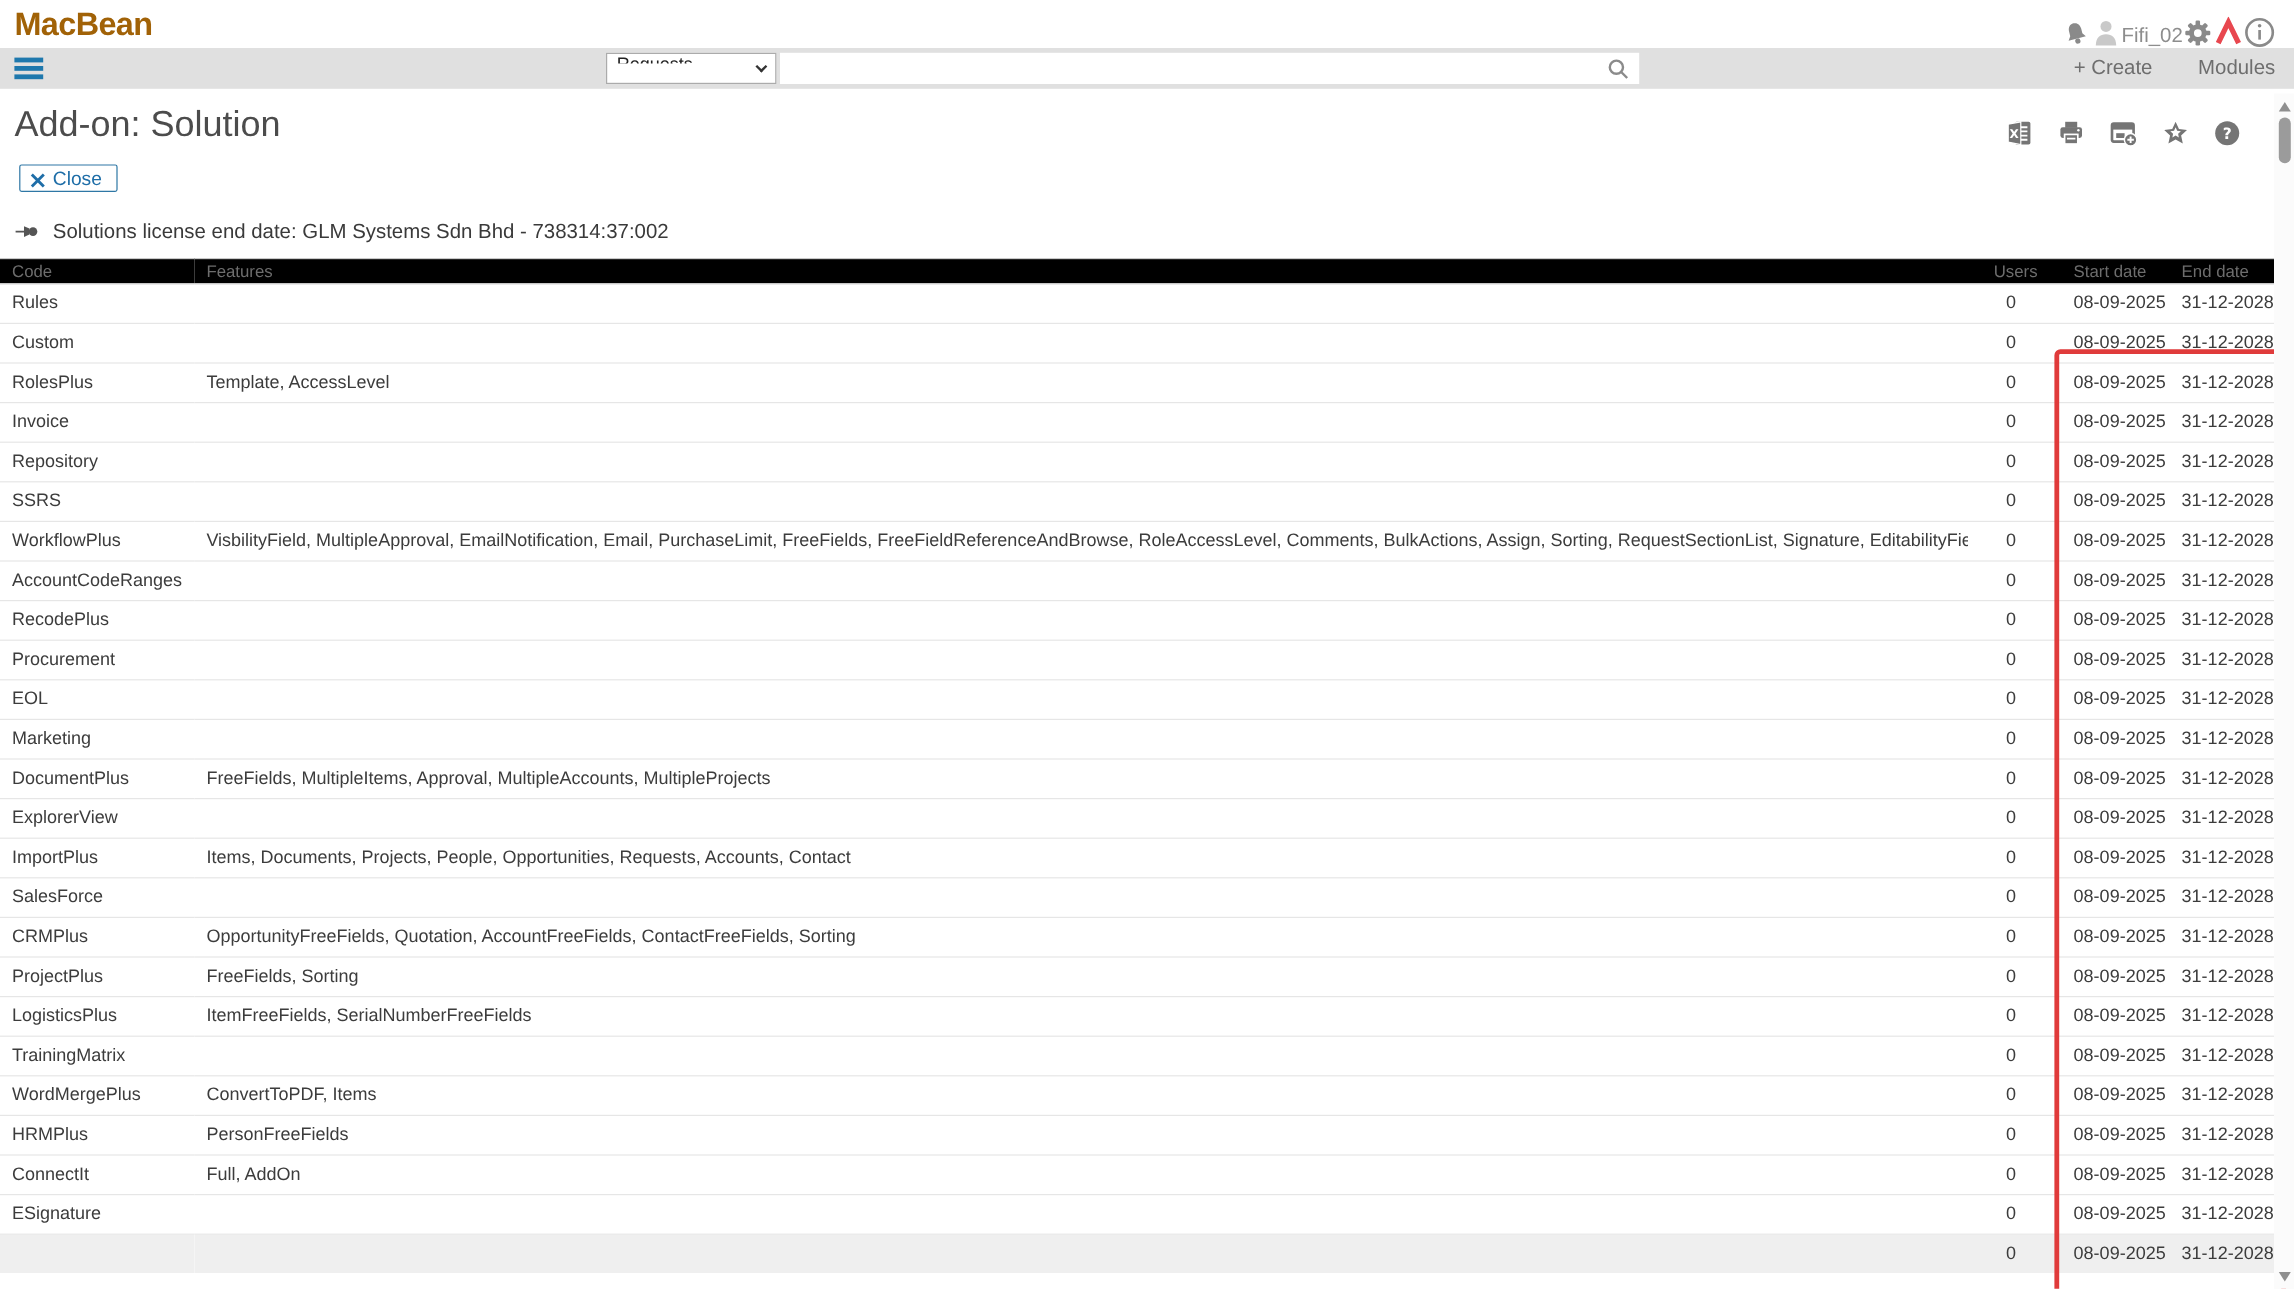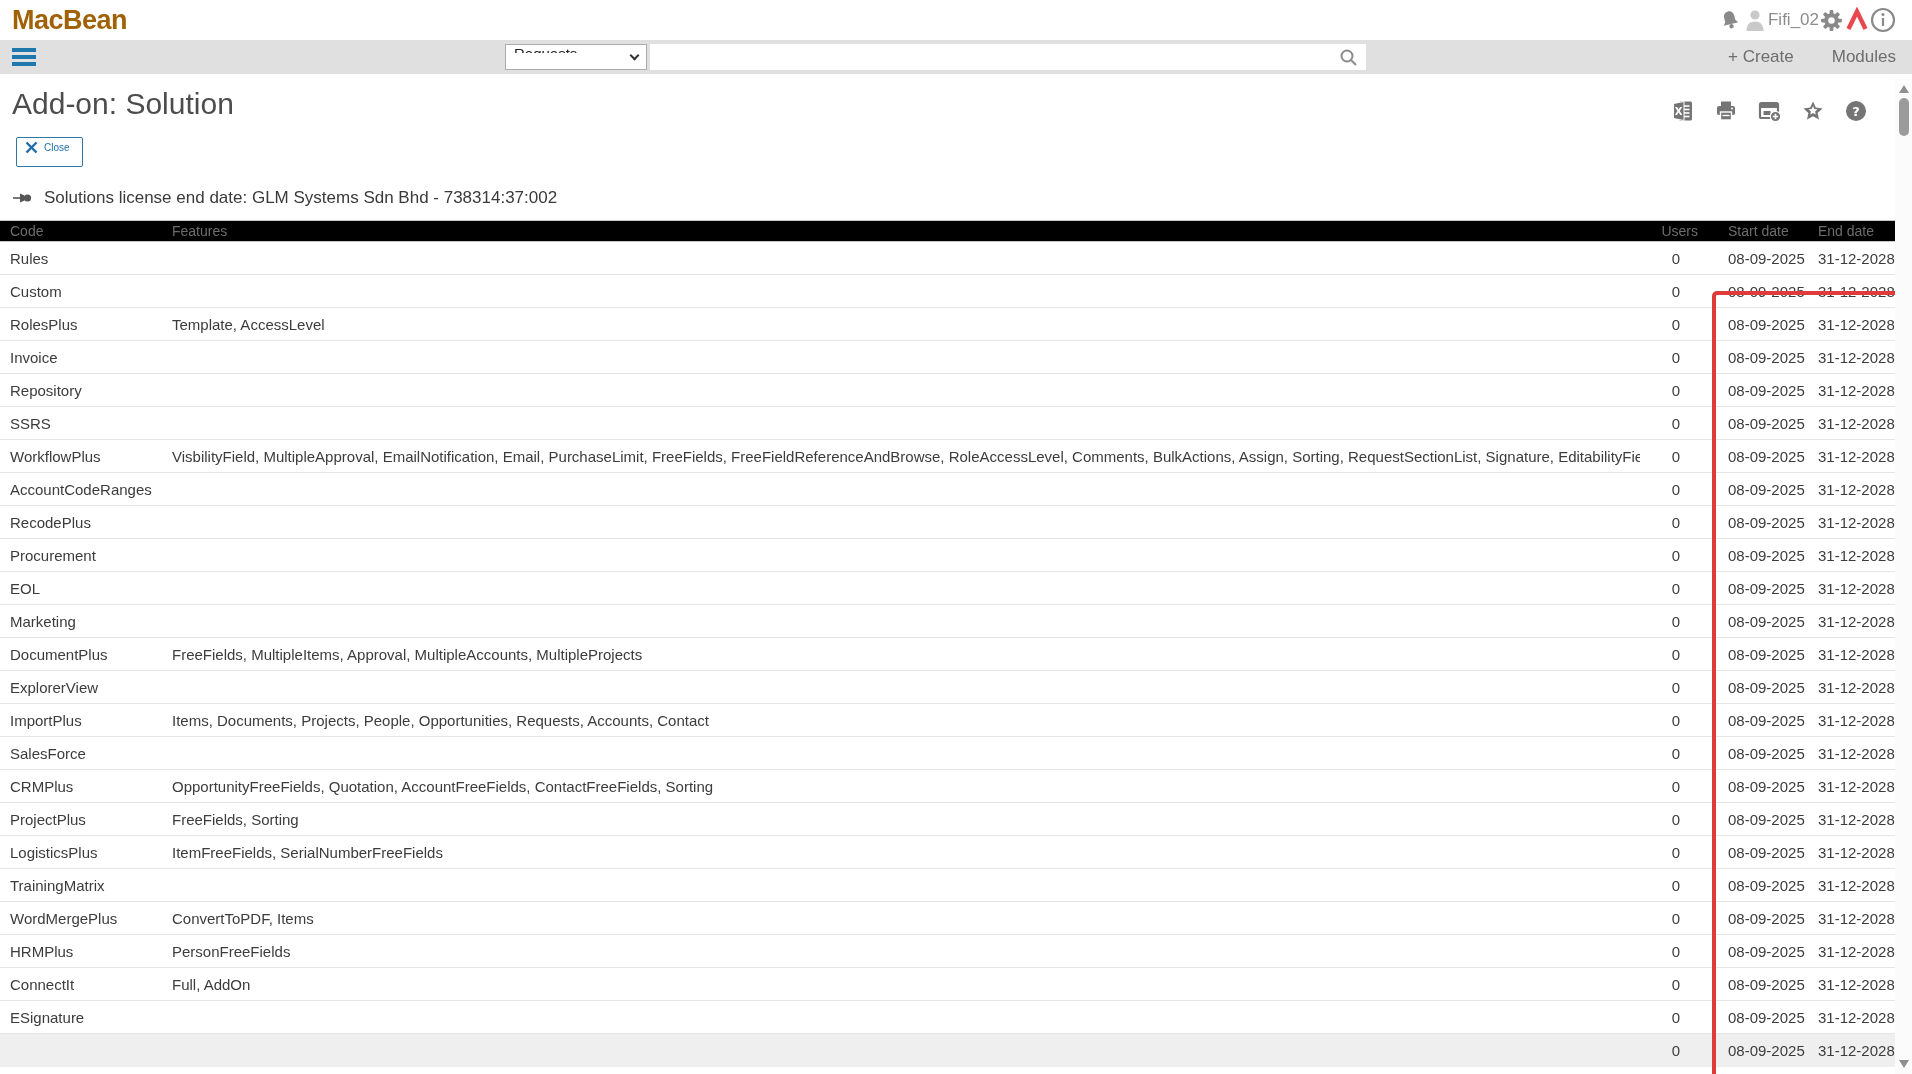--- a/index.html
+++ b/index.html
@@ -2,21 +2,21 @@
 <html><head>
 <meta charset="utf-8">
 <style>
   * { margin:0; padding:0; box-sizing:border-box; }
   html,body { width:1912px; height:1074px; overflow:hidden; background:#fff;
     font-family:"Liberation Sans","DejaVu Sans",sans-serif; }
 
   
   .topbar { height:40px; background:#fff; display:flex; align-items:center; position:relative; }
   .logo { font-size:27px; font-weight:700; color:#a16207; letter-spacing:-0.5px; margin-left:12px; cursor:pointer; }
-  .topbar-right { position:absolute; right:16px; top:0; height:40px; display:flex; align-items:center; }
+  .topbar-right { position:absolute; right:16px; top:0; height:40px; display:flex; align-items:flex-end; }
   .username { font-size:17px; color:#8d8d8d; }
   .tb-icon { display:inline-flex; align-items:center; justify-content:center; cursor:pointer; }
 
   
   .toolbar { height:34px; background:#e0e0e0; position:relative; display:flex; align-items:center; }
   .hamburger { margin-left:12px; cursor:pointer; width:24px; }
   .hamburger div { height:4px; background:#1e78ad; margin:3px 0; }
   .search-group { position:absolute; left:505px; top:4px; display:flex; align-items:stretch; height:26px; }
   .select-wrap { position:relative; }
   select.category { appearance:none; -webkit-appearance:none; width:142px; height:26px; border:1px solid #ababab;
@@ -29,22 +29,22 @@
   .toolbar-right { margin-left:auto; margin-right:16px; display:flex; align-items:center; gap:38px; }
   .toolbar-link { font-size:17px; color:#6e6e6e; cursor:pointer; }
 
   
   .main { position:relative; background:#fff; }
   .page-title { font-size:30px; font-weight:400; color:#4c4c4c; margin:14px 0 0 12px; line-height:32px; }
   .action-icons { position:absolute; top:11px; right:44px; display:flex; align-items:center; gap:19px; }
   .action-icons .ai { cursor:pointer; display:inline-flex; }
 
   .close-btn { display:inline-flex; align-items:center; gap:6px; margin:17px 0 0 16px;
-    border:1px solid #2e77a5; background:#fff; color:#1f6ea8; font-size:10px;
-    padding:3px 12px 12px 8px; border-radius:2px; cursor:pointer; }
+    border:1px solid #2e77a5; background:#fff; color:#1f6ea8; font-size:16px;
+    padding:3px 12px 0 8px; border-radius:2px; cursor:pointer; }
 
   .notice { display:flex; align-items:center; gap:10px; margin:21px 0 12px 12px; }
   .notice-text { font-size:17px; color:#3a3a3a; }
 
   
   table { width:1896px; border-collapse:collapse; table-layout:fixed; margin-top:9px; }
   thead th { height:21px; font-size:14px; font-weight:400; color:#6d6d6d; text-align:left;
     border-top:1px solid #c8c8c8; border-bottom:1px solid #c8c8c8; background:#000000; padding:0 0 0 10px; }
   th.col-users { text-align:right; padding:0 2px 0 0; }
   th.col-start { padding-left:28px; }

